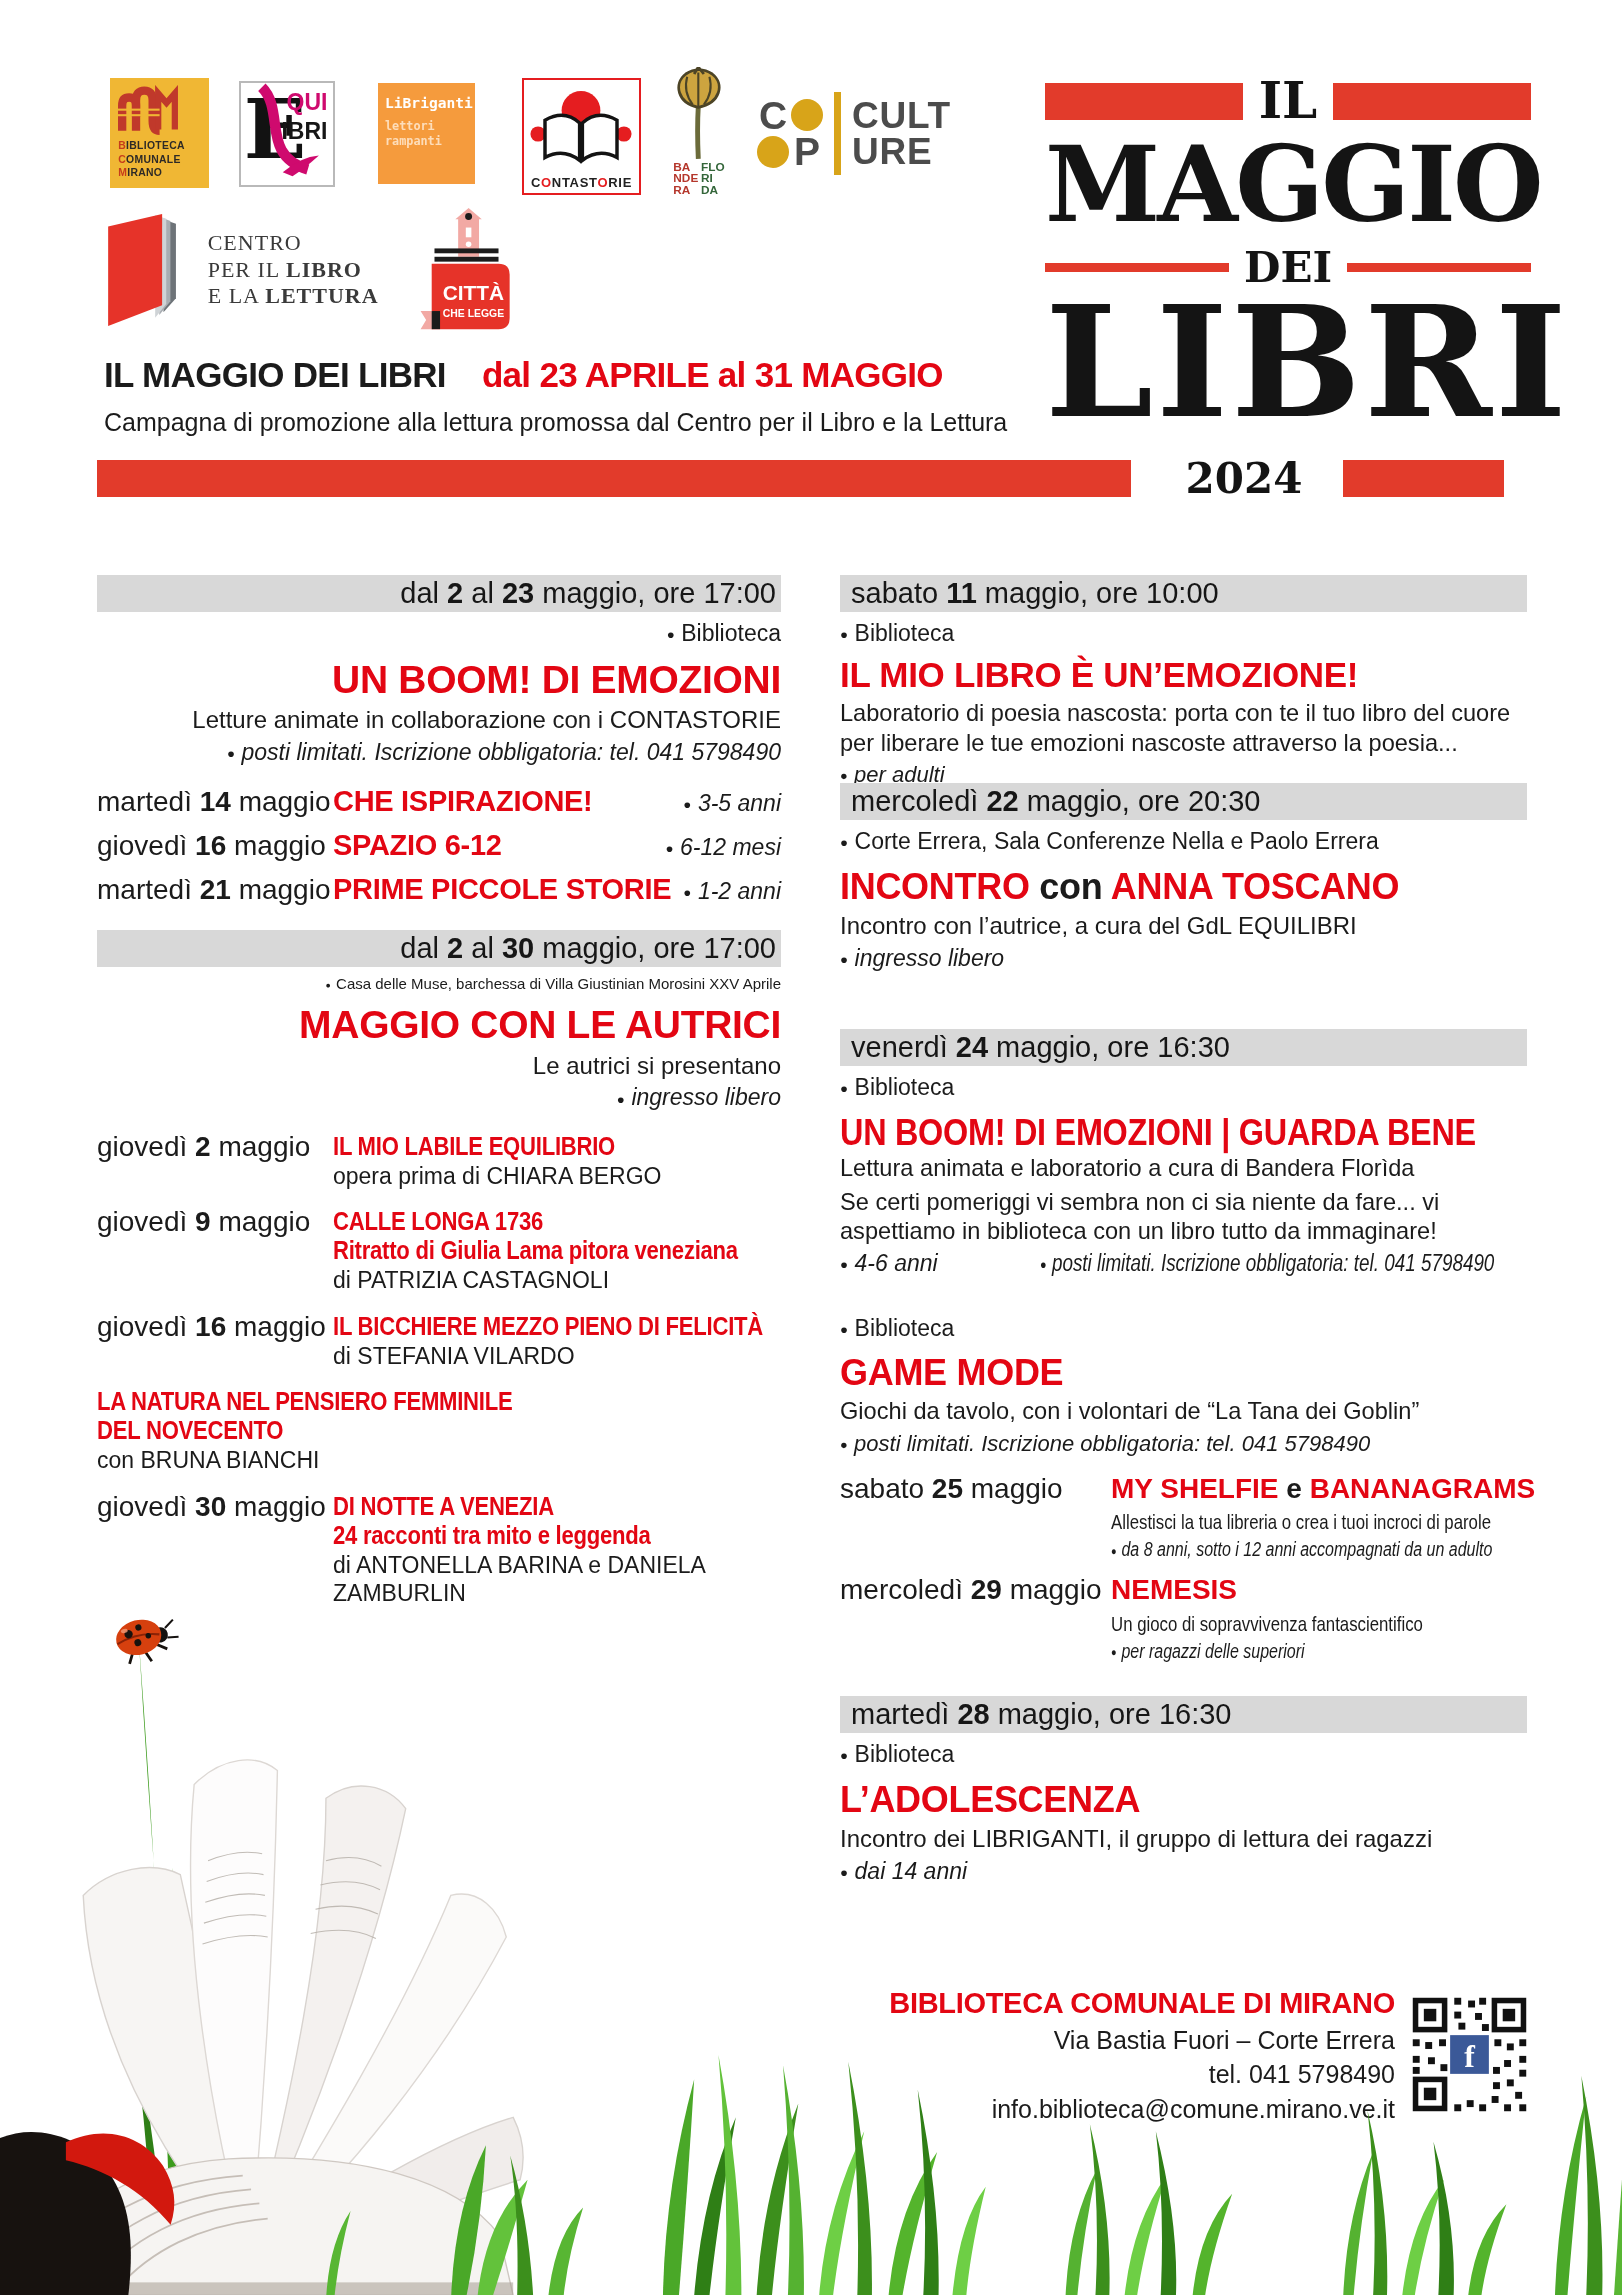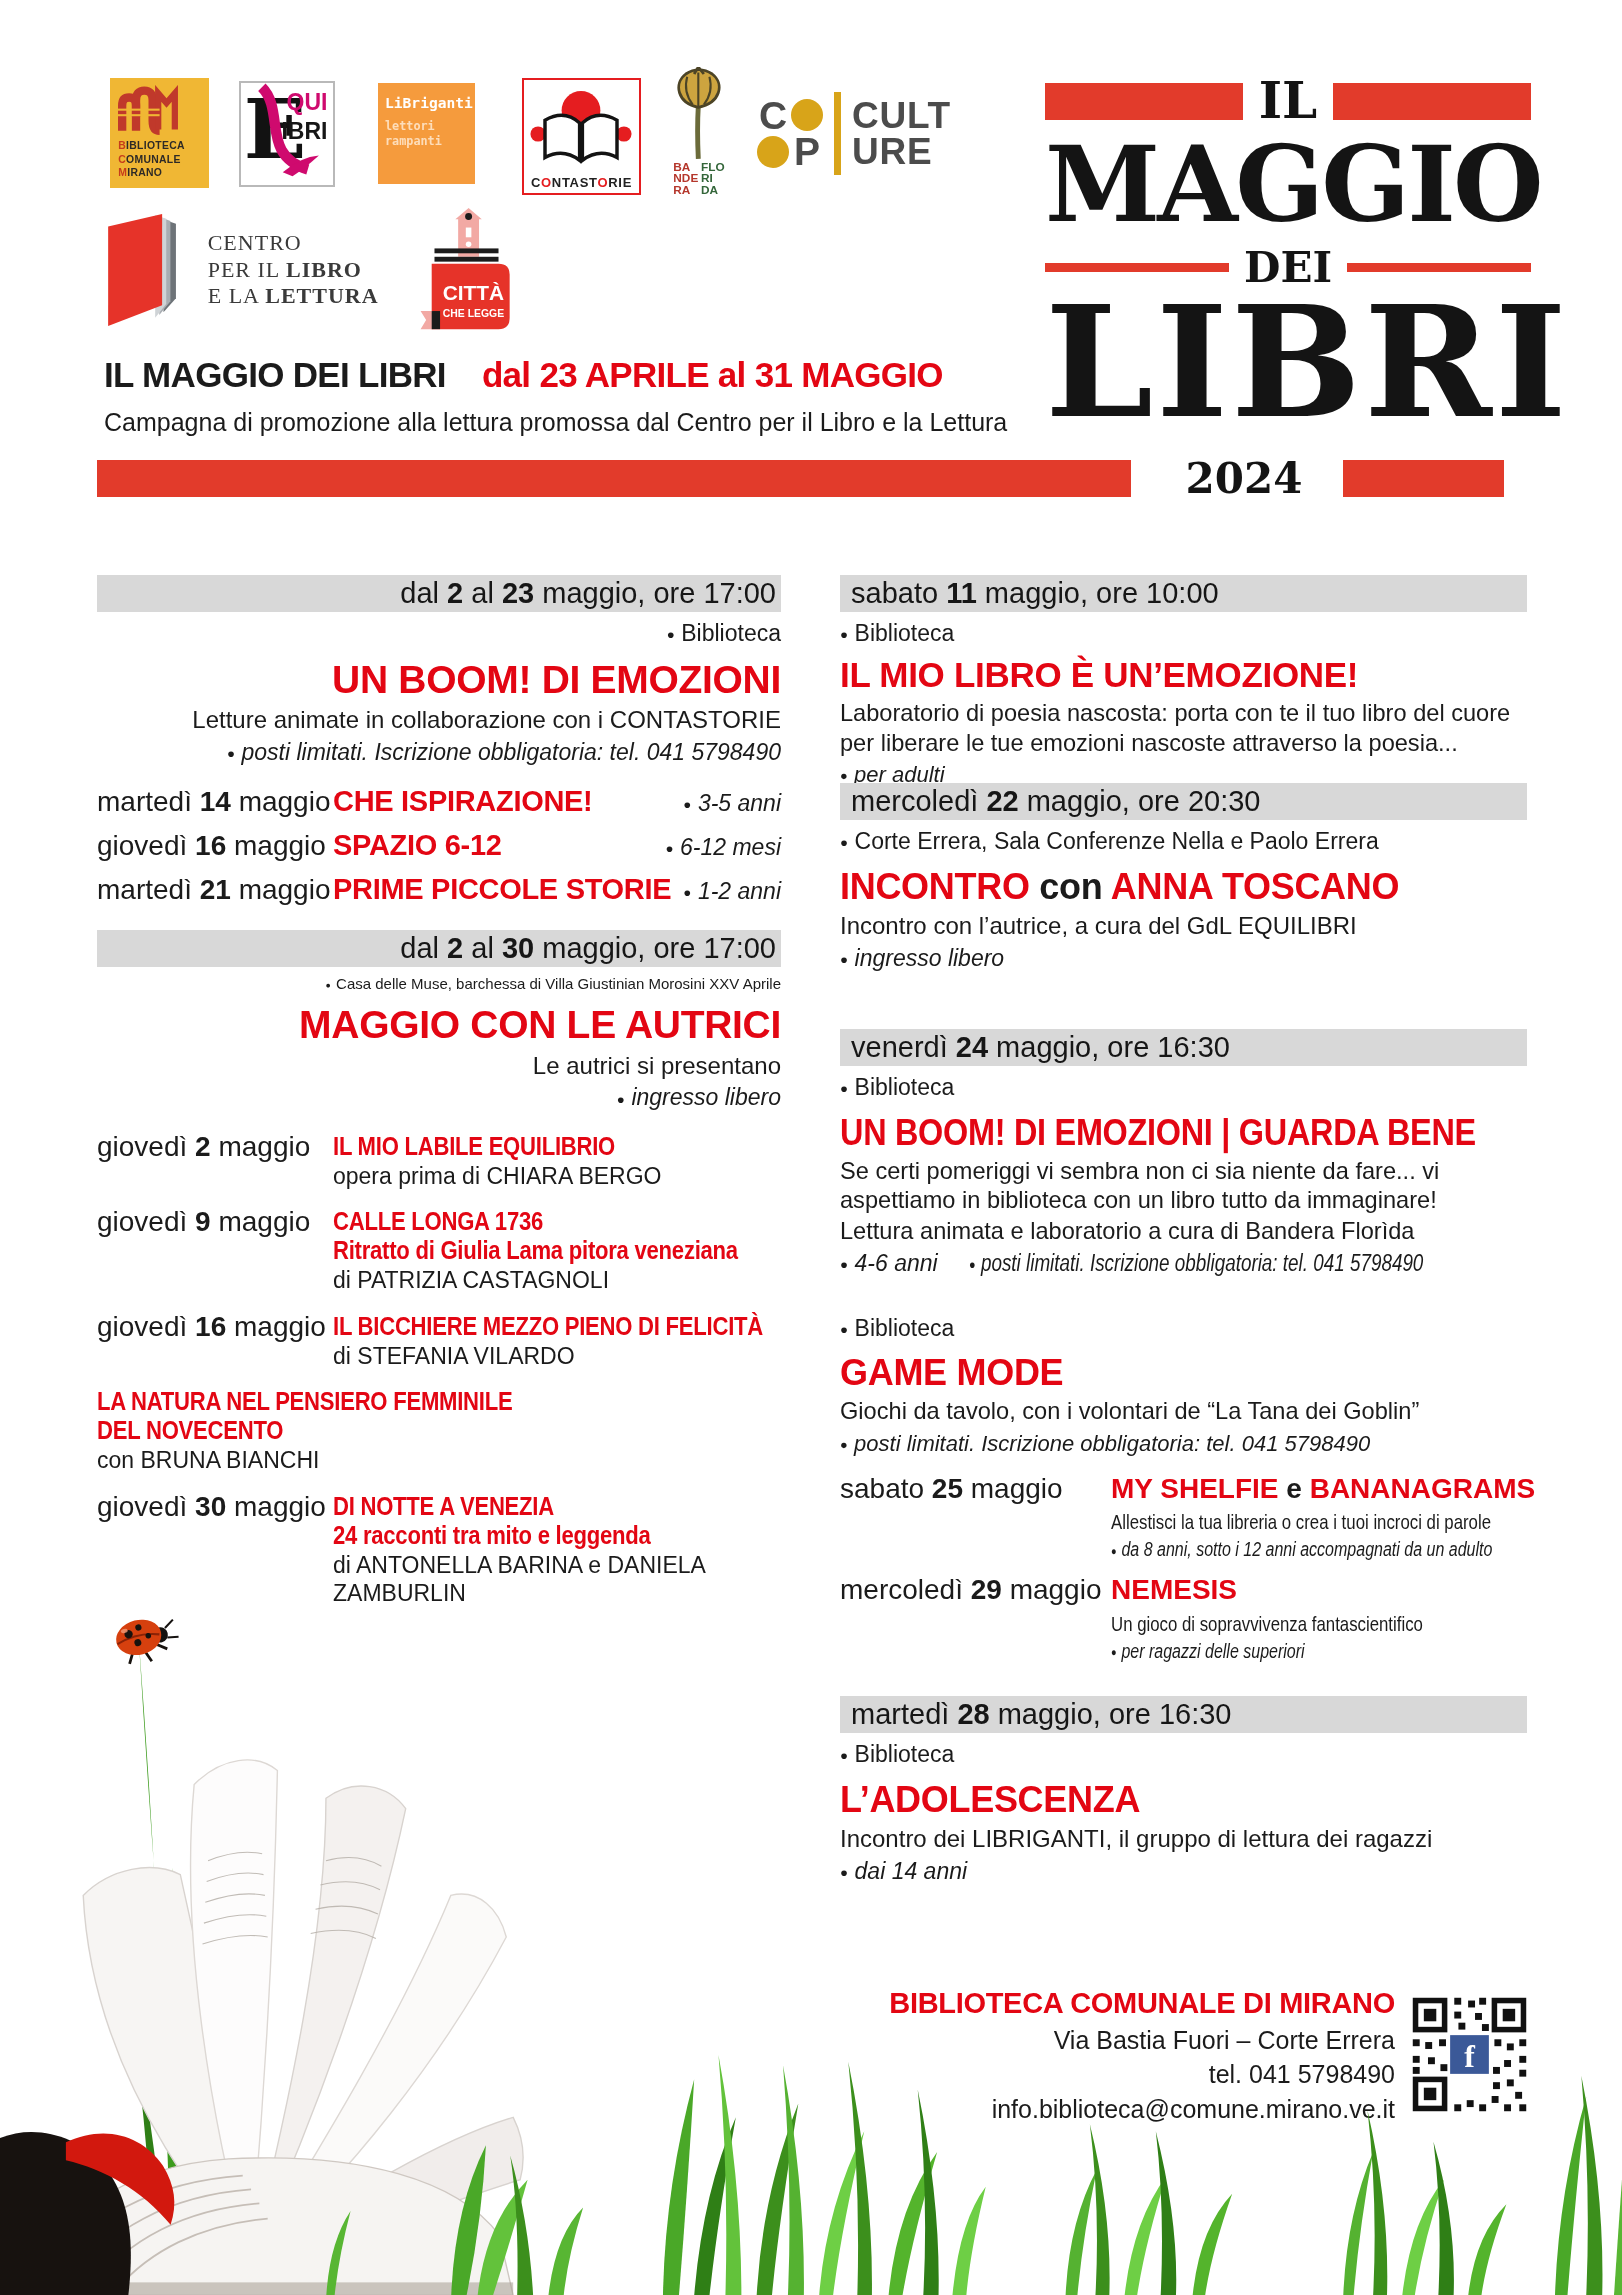--- a/index.html
+++ b/index.html
@@ -100,21 +100,21 @@
   .auth{display:block;font-size:23px;margin-top:2.1px;line-height:1.2;}
   .evl2{margin-top:19.4px;}
 
   .gev{display:flex;margin-bottom:14px;}
   .gevd{width:271px;flex:none;font-size:28px;line-height:1.1;}
   .gt{font-size:28px;font-weight:bold;color:#e30613;line-height:1.1;white-space:nowrap;}
   .gt .mid{color:#1b1b1b;}
   .gd{display:block;font-size:21px;margin-top:5.6px;white-space:nowrap;transform:scaleX(.8);transform-origin:0 50%;}
   .gn{display:block;font-size:20px;font-style:italic;margin-top:4.2px;white-space:nowrap;
       transform:scaleX(.8);transform-origin:0 50%;}
-  .notes2{display:flex;gap:31px;margin-top:2.8px;}
+  .notes2{display:flex;gap:102px;margin-top:2.8px;}
   .notes2 .note{margin-top:0;white-space:nowrap;}
 
   
   .footer{left:840px;top:1987px;width:555px;text-align:right;}
   .ftitle{font-size:29px;font-weight:bold;color:#e30613;letter-spacing:-0.3px;}
   .fline{font-size:25px;margin-top:5.6px;}
   .qr{left:1410px;top:1995px;width:119px;height:119px;}
 </style>
 </head>
 <body>
@@ -356,22 +356,22 @@
     <div class="desc">Incontro con l’autrice, a cura del GdL EQUILIBRI</div>
     <div class="note bul">ingresso libero</div>
   </div>
 
   <div class="rsec" style="top:1029px">
     <div class="gbar la">
         <span class="gtxt"><span>venerdì </span><b>24</b><span> maggio, ore 16:30</span></span>
       </div>
     <div class="loc bul">Biblioteca</div>
     <div class="rhead"><span class="fit9">UN BOOM! DI EMOZIONI | GUARDA BENE</span></div>
+    <div class="desc" style="font-size:23.6px;margin-top:1.4px">Lettura animata e laboratorio a cura di Bandera Florìda</div>
     <div class="desc" style="font-size:23.6px">Se certi pomeriggi vi sembra non ci sia niente da fare... vi aspettiamo in biblioteca con un libro tutto da immaginare!</div>
-    <div class="desc" style="font-size:23.6px;margin-top:1.4px">Lettura animata e laboratorio a cura di Bandera Florìda</div>
     <div class="notes2">
       <span class="note bul">4-6 anni</span>
       <span class="note bul fit8">posti limitati. Iscrizione obbligatoria: tel. 041 5798490</span>
     </div>
   </div>
 
   <div class="rsec" style="top:1309px">
     <div class="loc bul" style="margin-top:5.6px">Biblioteca</div>
     <div class="rhead">GAME MODE</div>
     <div class="desc" style="font-size:23.6px">Giochi da tavolo, con i volontari de “La Tana dei Goblin”</div>

